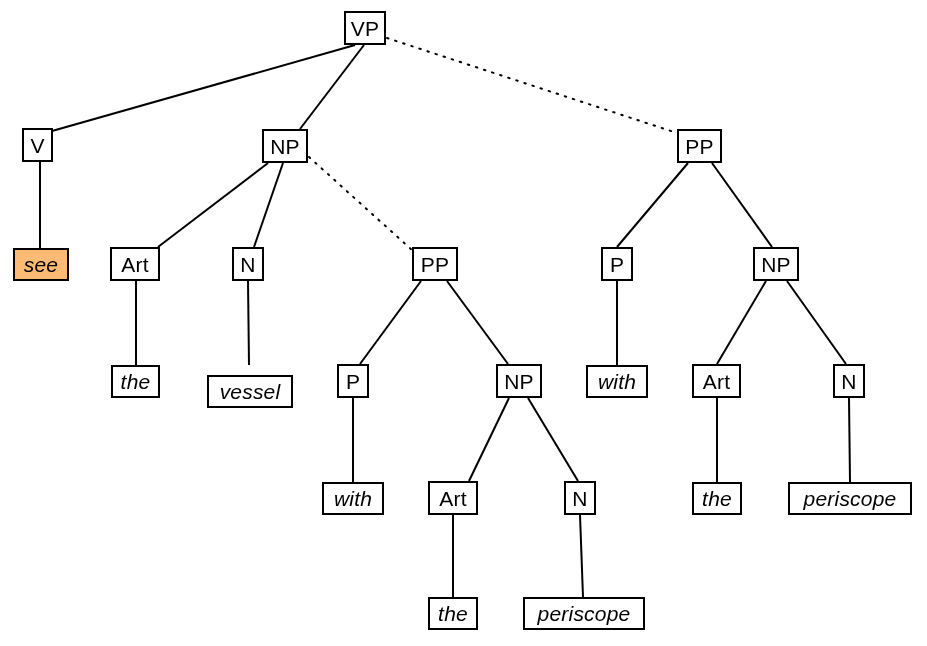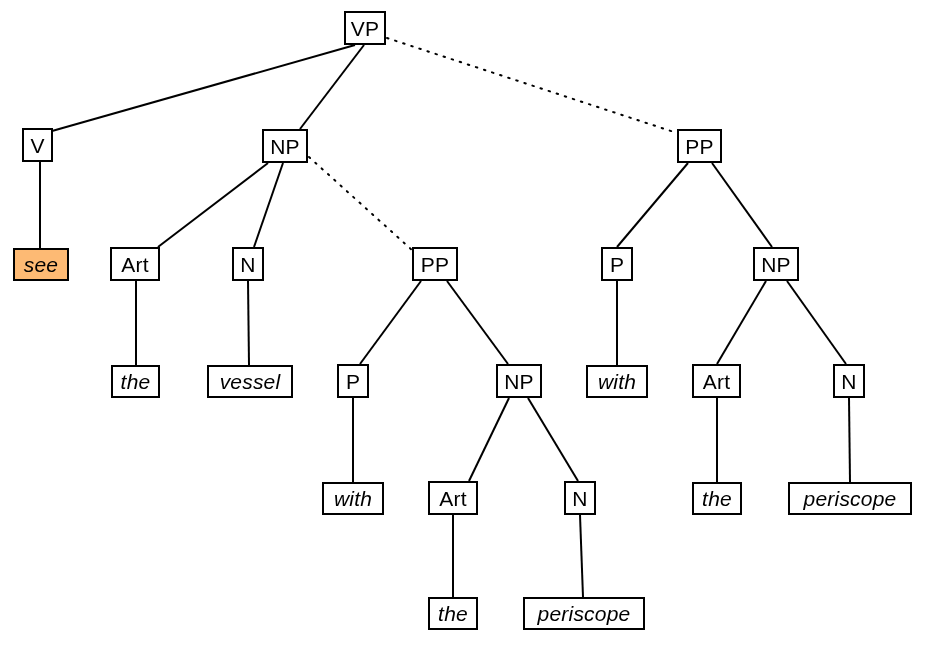--- a/index.html
+++ b/index.html
@@ -73,21 +73,21 @@
     <div class="node" style="left: 22px; top: 128px; width: 31px; height: 34px; border-color: rgb(0, 0, 0); background: rgb(255, 255, 255); color: rgb(0, 0, 0);">V</div>
     <div class="node" style="left: 262px; top: 129px; width: 46px; height: 34px; border-color: rgb(0, 0, 0); background: rgb(255, 255, 255); color: rgb(0, 0, 0);">NP</div>
     <div class="node" style="left: 677px; top: 129px; width: 45px; height: 34px; border-color: rgb(0, 0, 0); background: rgb(255, 255, 255); color: rgb(0, 0, 0);">PP</div>
     <div class="node terminal" style="left: 13px; top: 248px; width: 56px; height: 33px; border-color: rgb(0, 0, 0); background: #fdba74; color: rgb(0, 0, 0);">see</div>
     <div class="node" style="left: 110px; top: 247px; width: 50px; height: 34px; border-color: rgb(0, 0, 0); background: rgb(255, 255, 255); color: rgb(0, 0, 0);">Art</div>
     <div class="node" style="left: 232px; top: 247px; width: 32px; height: 34px; border-color: rgb(0, 0, 0); background: rgb(255, 255, 255); color: rgb(0, 0, 0);">N</div>
     <div class="node" style="left: 412px; top: 247px; width: 46px; height: 34px; border-color: rgb(0, 0, 0); background: rgb(255, 255, 255); color: rgb(0, 0, 0);">PP</div>
     <div class="node" style="left: 601px; top: 247px; width: 32px; height: 34px; border-color: rgb(0, 0, 0); background: rgb(255, 255, 255); color: rgb(0, 0, 0);">P</div>
     <div class="node" style="left: 753px; top: 247px; width: 46px; height: 34px; border-color: rgb(0, 0, 0); background: rgb(255, 255, 255); color: rgb(0, 0, 0);">NP</div>
     <div class="node terminal" style="left: 111px; top: 365px; width: 49px; height: 33px; border-color: rgb(0, 0, 0); background: rgb(255, 255, 255); color: rgb(0, 0, 0);">the</div>
-    <div class="node terminal" style="left: 207px; top: 365px; width: 86px; height: 33px; border-color: rgb(0, 0, 0); background: rgb(255, 255, 255); color: rgb(0, 0, 0);">vessel</div>
+    <div class="node terminal" style="left: 207px; top: 375px; width: 86px; height: 33px; border-color: rgb(0, 0, 0); background: rgb(255, 255, 255); color: rgb(0, 0, 0);">vessel</div>
     <div class="node" style="left: 337px; top: 364px; width: 32px; height: 34px; border-color: rgb(0, 0, 0); background: rgb(255, 255, 255); color: rgb(0, 0, 0);">P</div>
     <div class="node" style="left: 496px; top: 364px; width: 46px; height: 34px; border-color: rgb(0, 0, 0); background: rgb(255, 255, 255); color: rgb(0, 0, 0);">NP</div>
     <div class="node terminal" style="left: 586px; top: 365px; width: 62px; height: 33px; border-color: rgb(0, 0, 0); background: rgb(255, 255, 255); color: rgb(0, 0, 0);">with</div>
     <div class="node" style="left: 692px; top: 364px; width: 49px; height: 34px; border-color: rgb(0, 0, 0); background: rgb(255, 255, 255); color: rgb(0, 0, 0);">Art</div>
     <div class="node" style="left: 833px; top: 364px; width: 32px; height: 34px; border-color: rgb(0, 0, 0); background: rgb(255, 255, 255); color: rgb(0, 0, 0);">N</div>
     <div class="node terminal" style="left: 322px; top: 482px; width: 62px; height: 33px; border-color: rgb(0, 0, 0); background: rgb(255, 255, 255); color: rgb(0, 0, 0);">with</div>
     <div class="node" style="left: 428px; top: 481px; width: 50px; height: 34px; border-color: rgb(0, 0, 0); background: rgb(255, 255, 255); color: rgb(0, 0, 0);">Art</div>
     <div class="node" style="left: 564px; top: 481px; width: 32px; height: 34px; border-color: rgb(0, 0, 0); background: rgb(255, 255, 255); color: rgb(0, 0, 0);">N</div>
     <div class="node terminal" style="left: 692px; top: 482px; width: 50px; height: 33px; border-color: rgb(0, 0, 0); background: rgb(255, 255, 255); color: rgb(0, 0, 0);">the</div>
     <div class="node terminal" style="left: 788px; top: 482px; width: 124px; height: 33px; border-color: rgb(0, 0, 0); background: rgb(255, 255, 255); color: rgb(0, 0, 0);">periscope</div>

